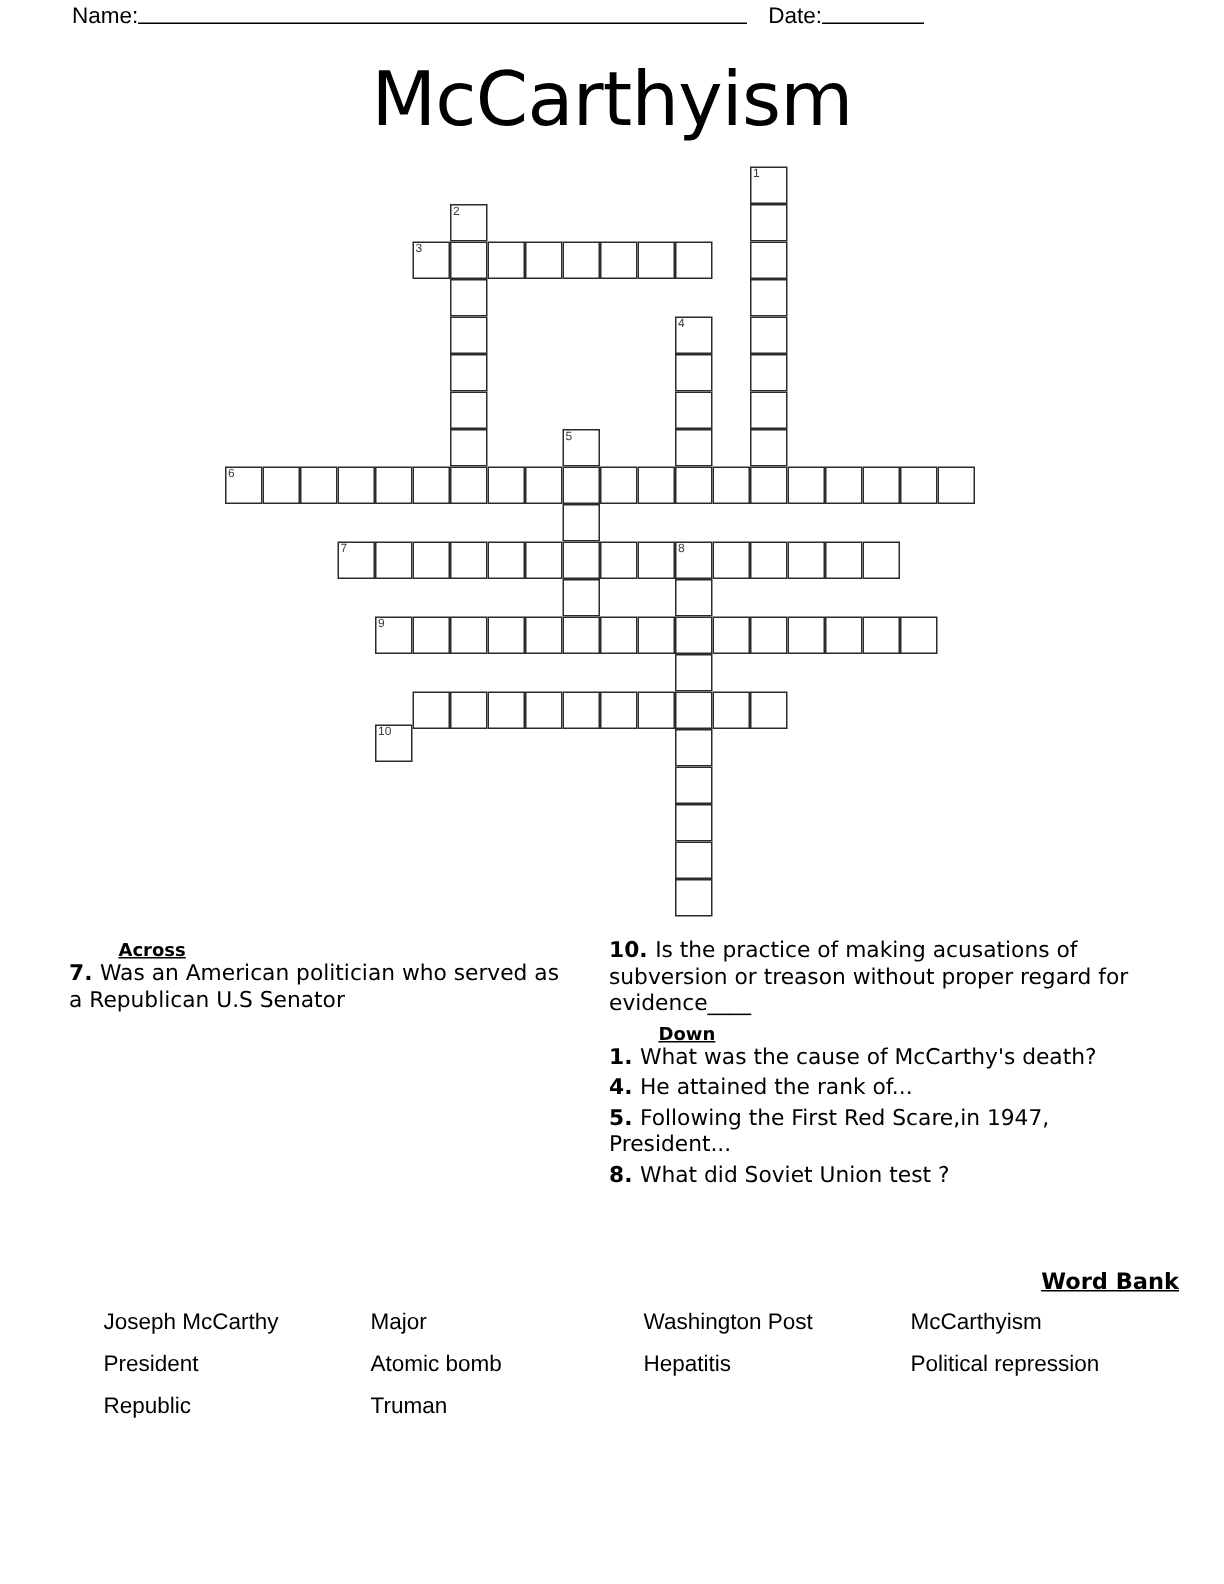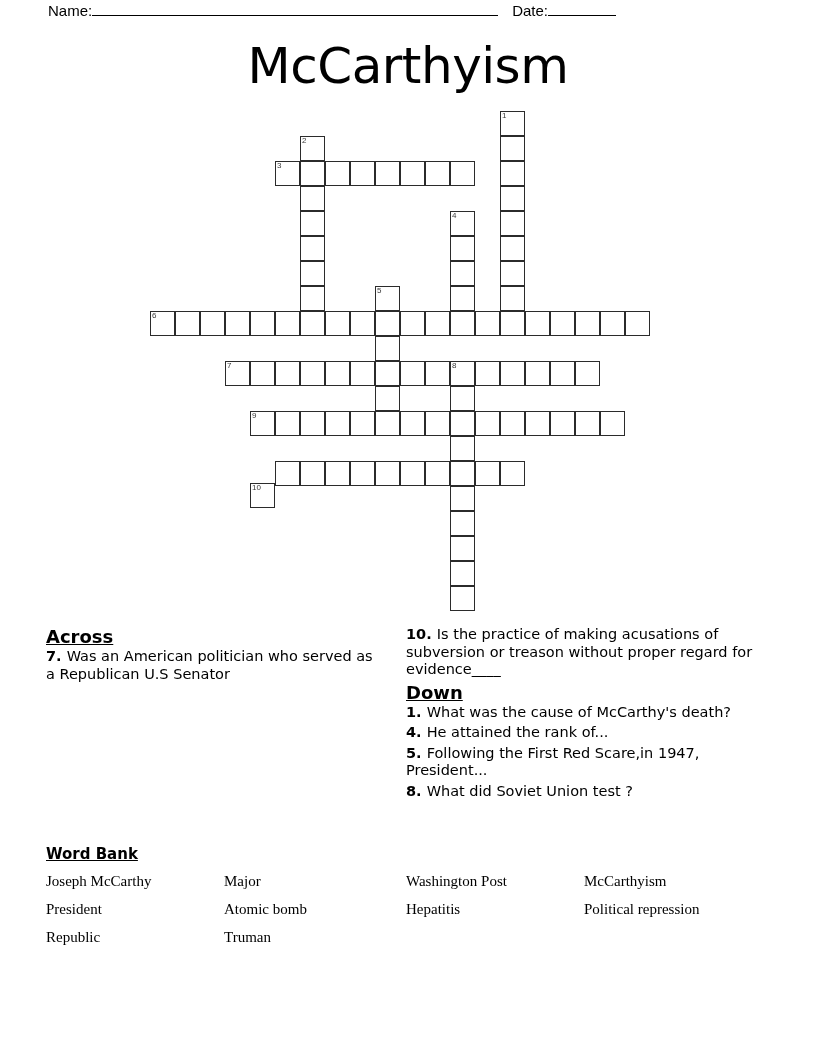--- a/index.html
+++ b/index.html
@@ -74,26 +74,27 @@
   
   .clues {
     position: absolute;
     left: 0; top: 626px;
     width: 816px; height: 215px;
   }
   .clue-col { position: absolute; top: 0; }
   .clue-col.left  { left: 46px;  width: 330px; }
   .clue-col.right { left: 406px; width: 350px; }
   .clue-head {
-    font-size: 18px;
+    font-size: 12px;
     font-weight: bold;
     text-decoration: underline;
     font-family: "DejaVu Sans", sans-serif;
     margin-bottom: 1px;
     display: block;
+    margin-left: 33px;
   }
   .clue {
     font-size: 14.5px;
     line-height: 17.5px;
     font-family: "DejaVu Sans", sans-serif;
     margin-bottom: 3px;
   }
   .clue .cnum { font-weight: bold; }
 
   
@@ -102,30 +103,32 @@
     left: 46px; top: 845px;
     width: 740px;
   }
   .wb-head {
     font-size: 15px;
     font-weight: bold;
     text-decoration: underline;
     font-family: "DejaVu Sans", sans-serif;
     display: block;
     margin-bottom: 10px;
+    text-align: right;
   }
   .wb-grid {
     display: grid;
     grid-template-columns: 178px 182px 178px 200px;
     row-gap: 11px;
   }
   .wb-item {
     font-size: 15px;
-    font-family: Liberation Serif, serif;
+    font-family: Liberation Sans, sans-serif;
     white-space: nowrap;
+    margin-left: 23px;
   }
   .wb-item.empty { visibility: hidden; }
 </style>
 </head>
 <body>
 
 <div class="header">
   <span class="hdr-label name-label">Name:</span>
   <span class="hdr-rule name-rule"></span>
   <span class="hdr-label date-label">Date:</span>

